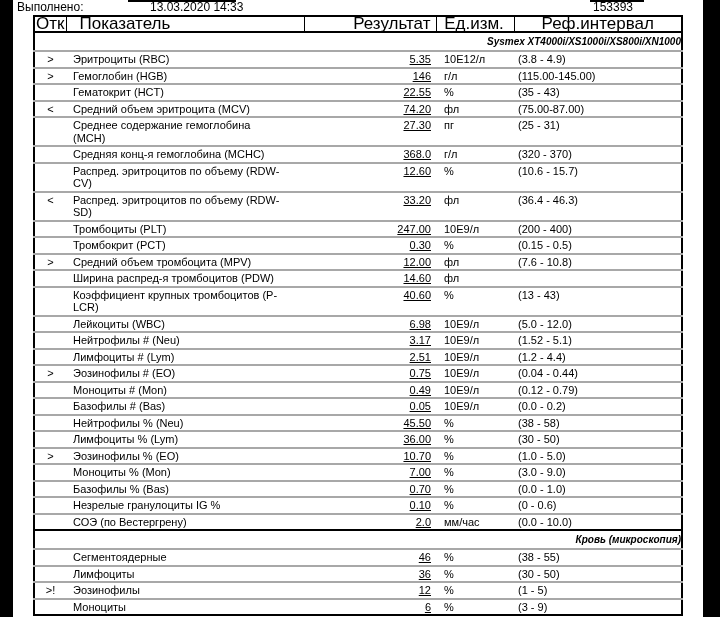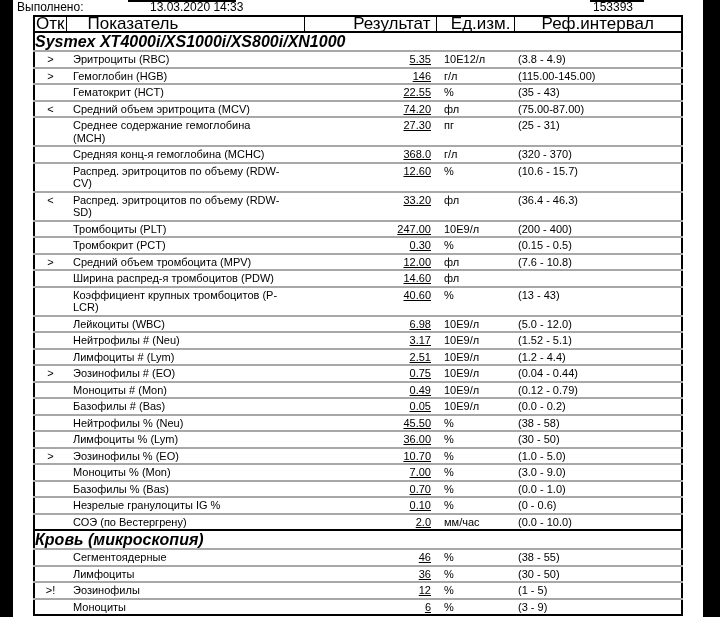--- a/index.html
+++ b/index.html
@@ -49,30 +49,30 @@
     border:1px solid #000;
     border-top:2px solid #000;
     border-bottom:2px solid #000;
     padding:1px 3px;
     line-height:12px;
     height:12px;
     white-space:nowrap;
     overflow:hidden;
   }
   th.h-flag { text-align:center; padding:1px 0; }
-  th.h-name { text-align:left; padding-left:21px; }
+  th.h-name { text-align:left; padding-left:13px; }
   th.h-res  { text-align:right; padding-right:5px; }
-  th.h-unit { text-align:right; padding-left:1px;margin-top:23px; }
+  th.h-unit { text-align:center; padding-left:1px;margin-top:23px; }
   th.h-ref  { text-align:center; }
 
   td.section-title {
-    text-align:left;
+    text-align:right;
     font-weight:bold;
     font-style:italic;
-    font-size:16px;
+    font-size:10px;
     padding:2px 0;
     line-height:13px;
     border-top:2px solid #000;
   }
   tr.data-row td {
     border-top:2px solid #a8a8a8;
     line-height:12.5px;
     padding:1px 0;
     vertical-align:top;
     overflow:hidden;

